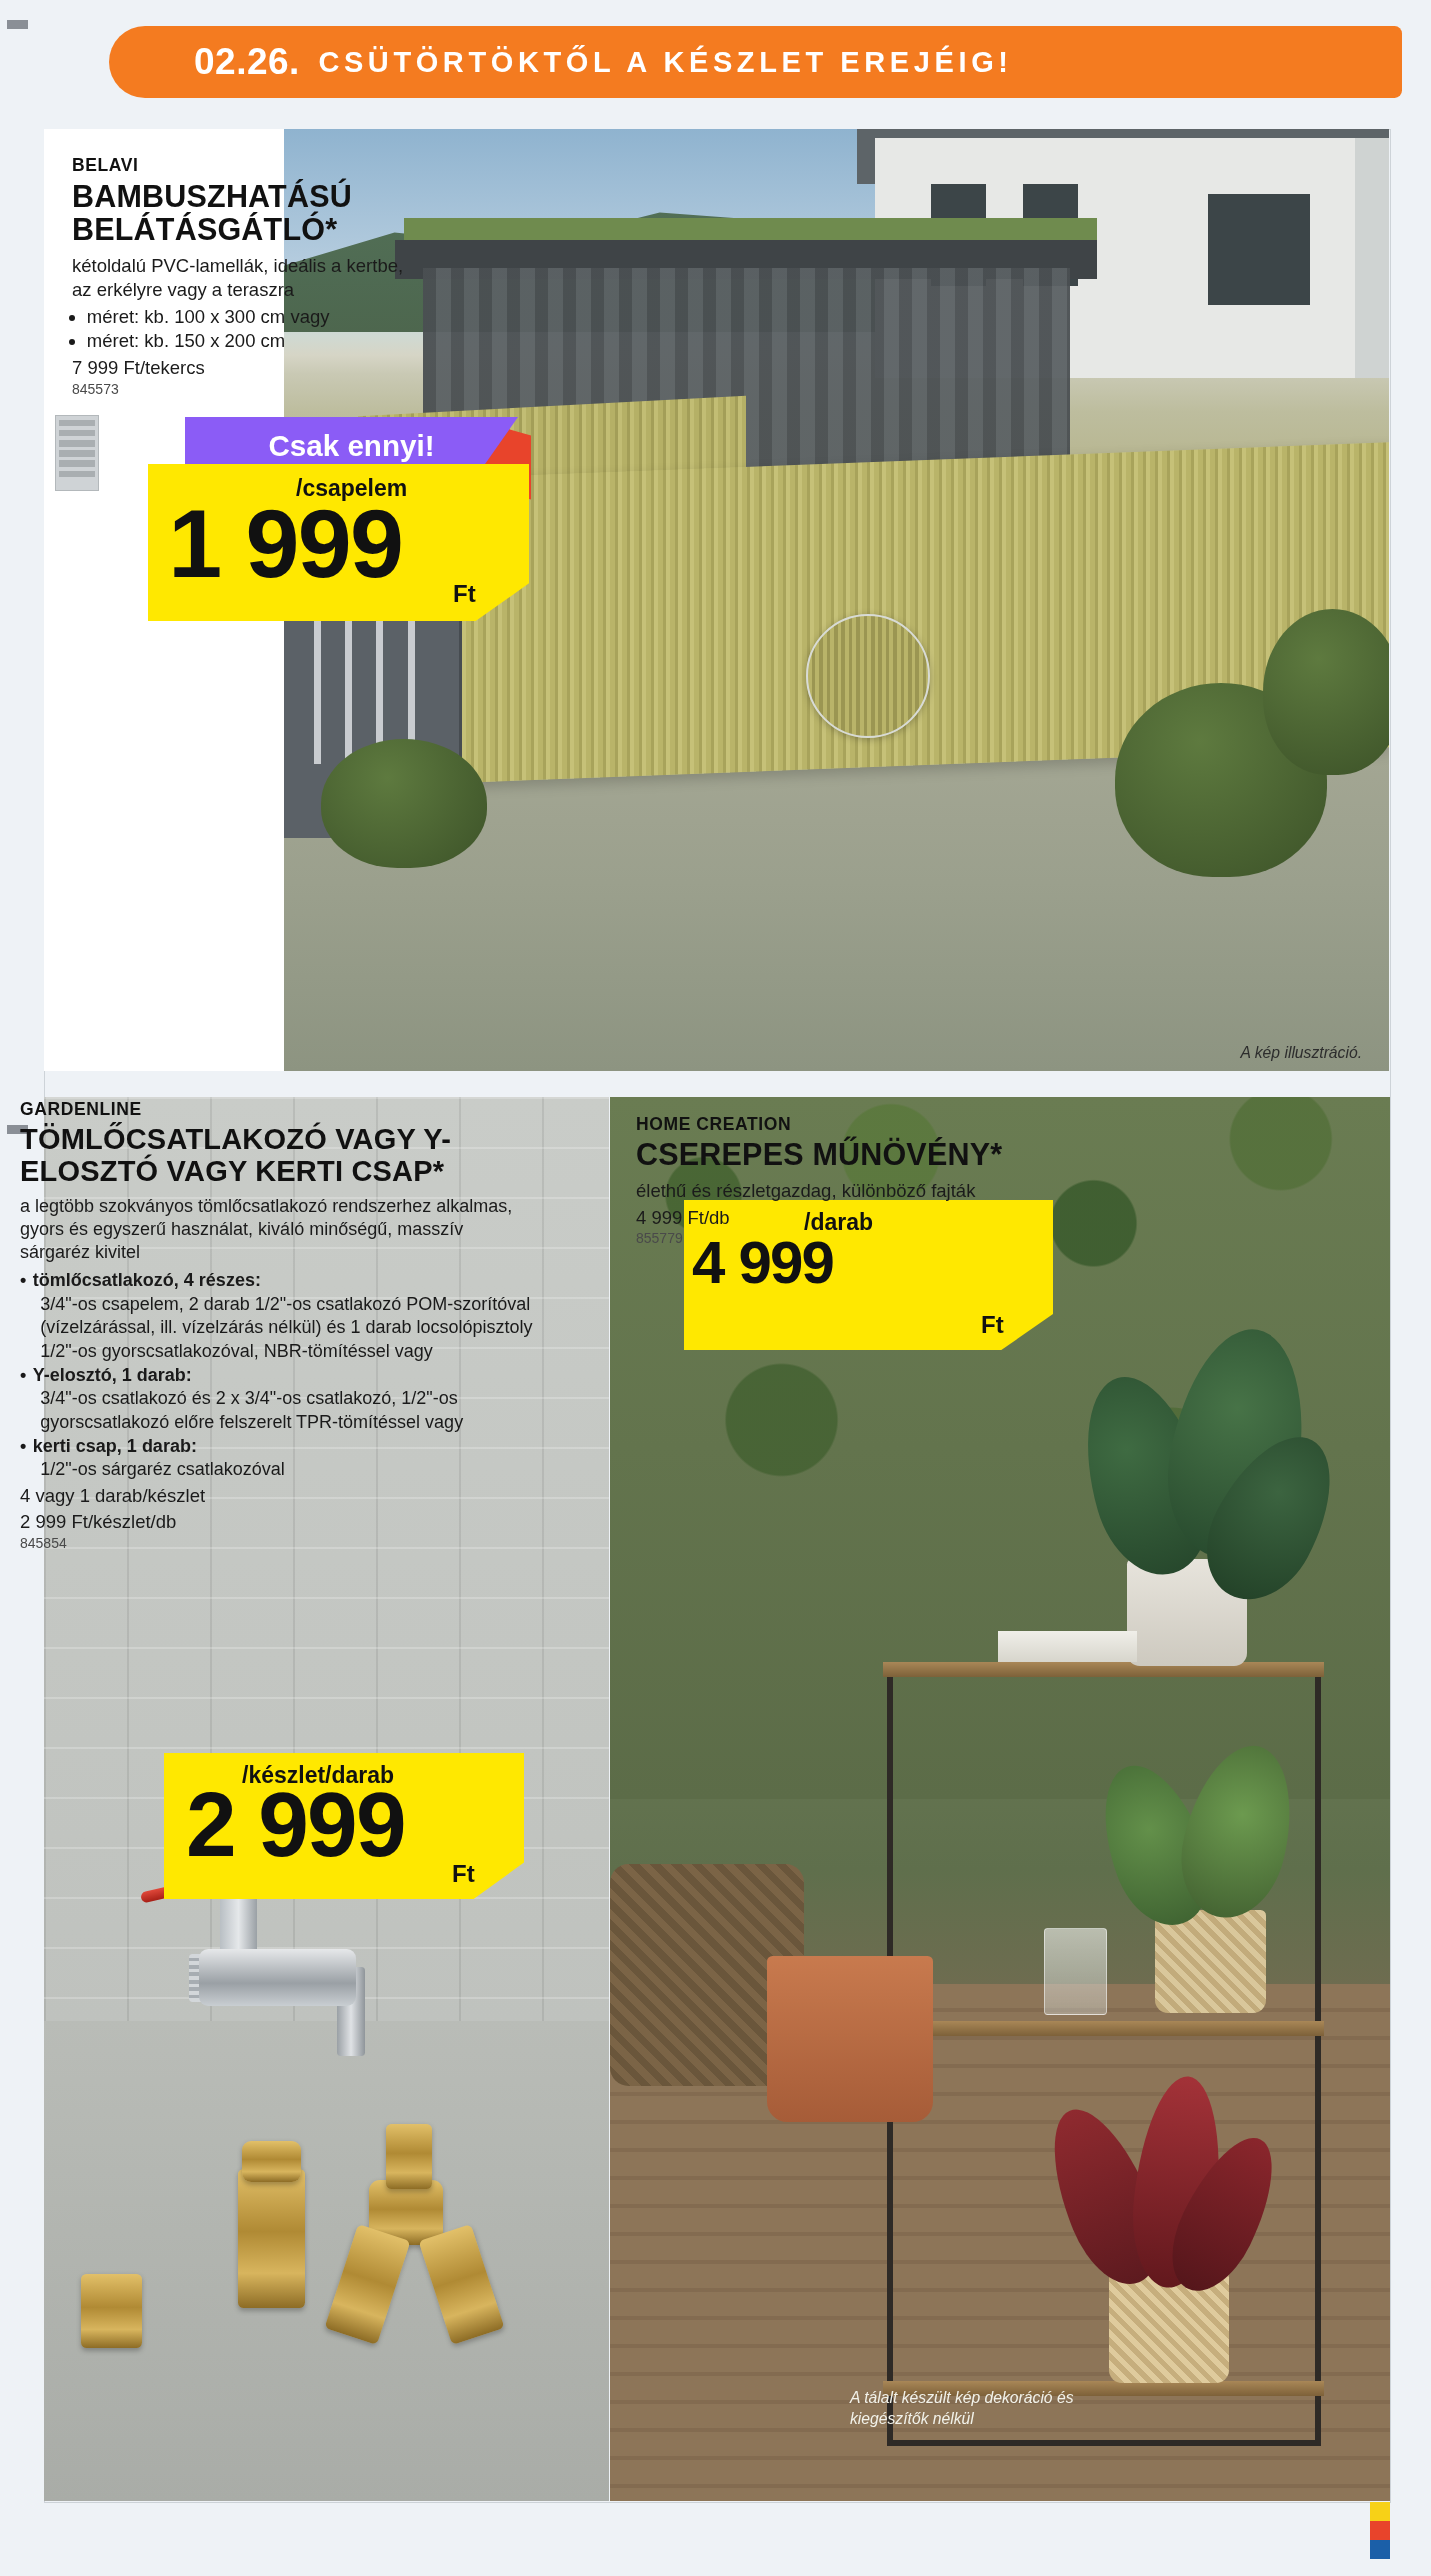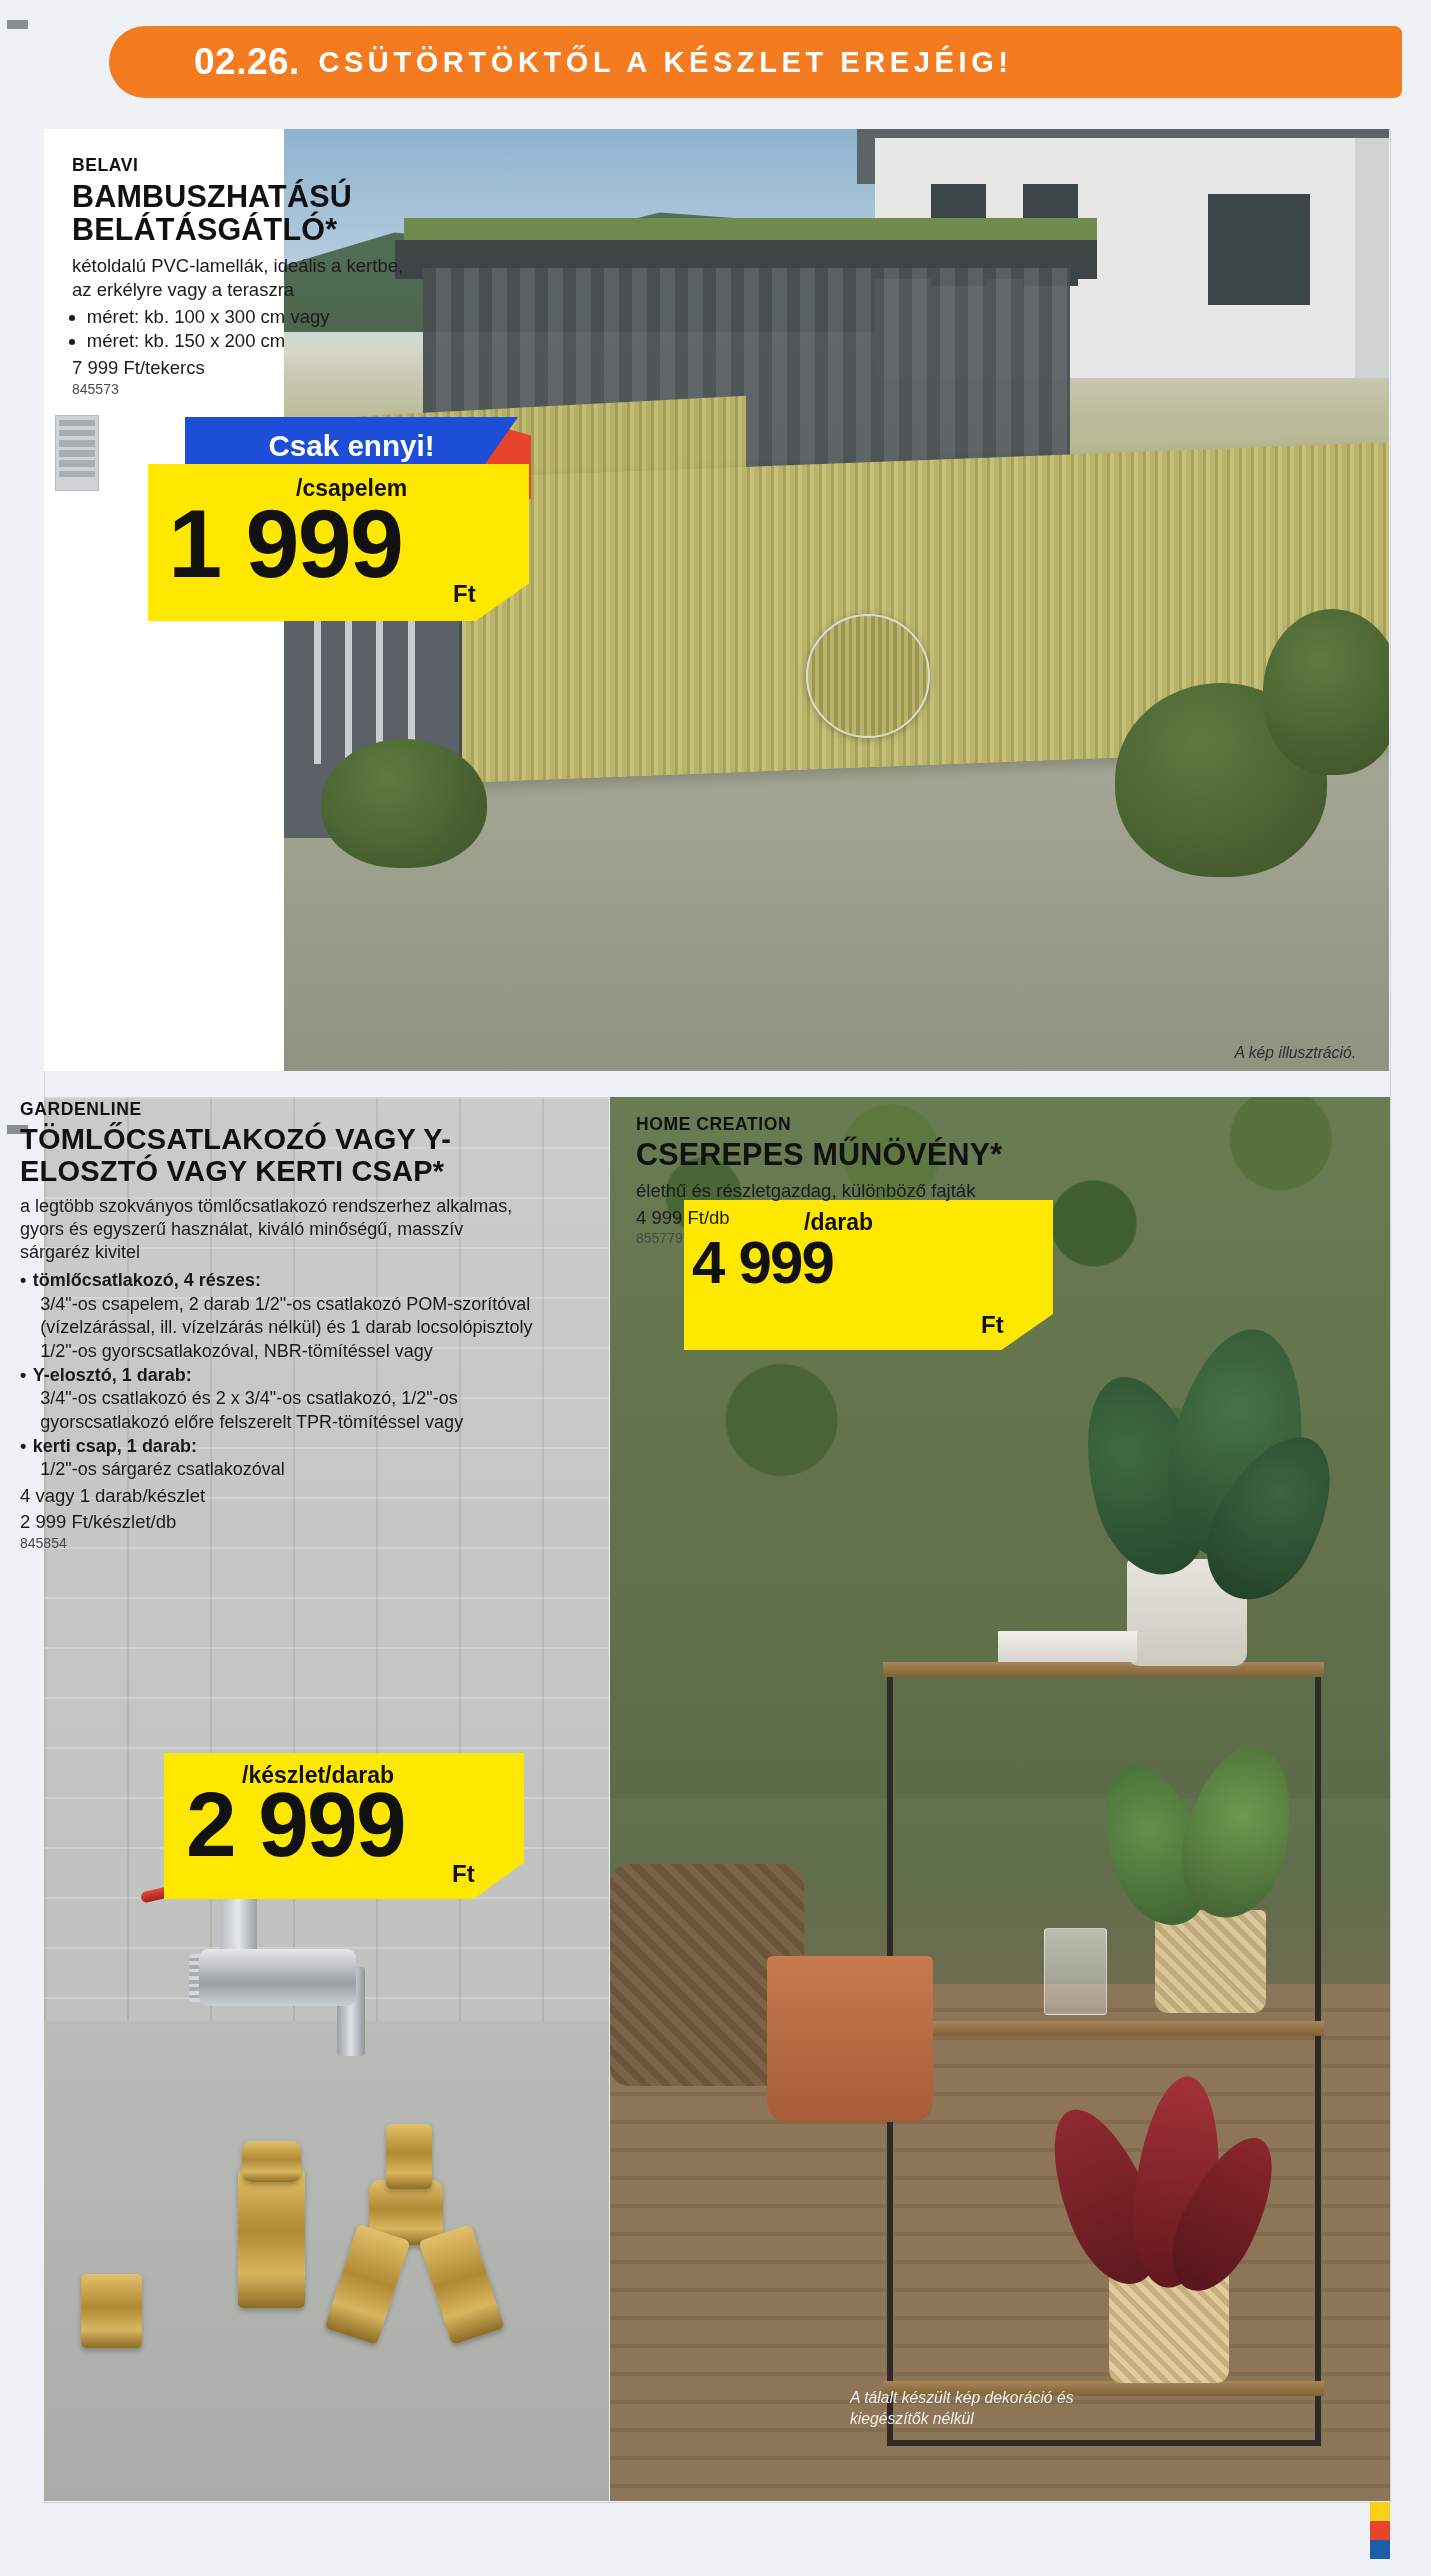--- a/index.html
+++ b/index.html
@@ -206,21 +206,21 @@
     top: 485px;
     width: 120px;
     height: 120px;
     border-radius: 50%;
     border: 2.8px solid #d8dbd6;
     background: repeating-linear-gradient(to right, #b9b469 0 3.7px, #9b9652 3.7px 7.4px);
     box-shadow: 0 1.8px 7.4px rgba(0,0,0,.25);
   }
   .kep-illusztracio {
     position: absolute;
-    right: 33px;
+    right: 27px;
     bottom: 9.2px;
     font-size: 15.7px;
     font-style: italic;
     color: #2d2d2d;
   }
 
   
   .top-thumb {
     position: absolute;
     left: 11px;
@@ -284,21 +284,21 @@
     margin: 0;
   }
 
   
   .csak-ennyi {
     position: absolute;
     left: 185px;
     top: 417px;
     width: 333px;
     height: 57px;
-    background: #1d4ed8;
+    background: #8b5cf6;
     color: #fff;
     font-size: 29.6px;
     font-weight: bold;
     display: flex;
     align-items: center;
     justify-content: center;
     clip-path: polygon(0 0, 100% 0, 88% 100%, 0 100%);
     z-index: 7;
   }
   .csak-ennyi-tail {

